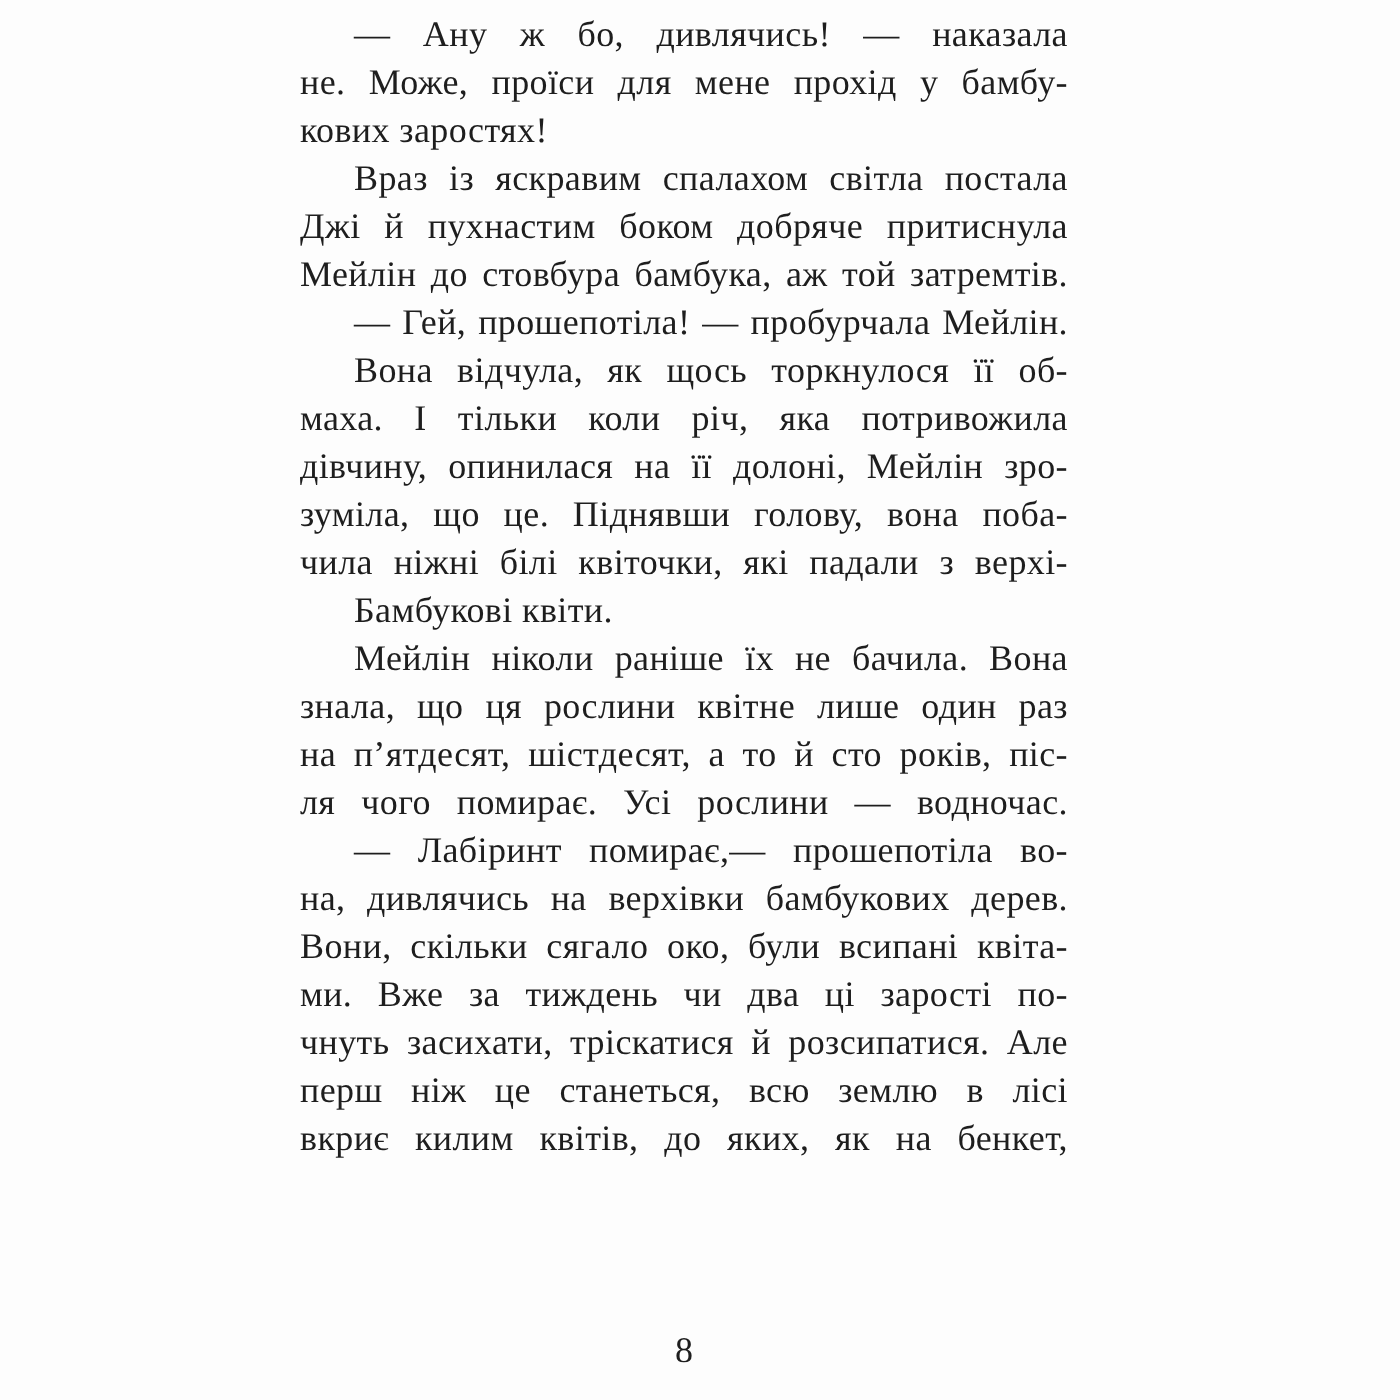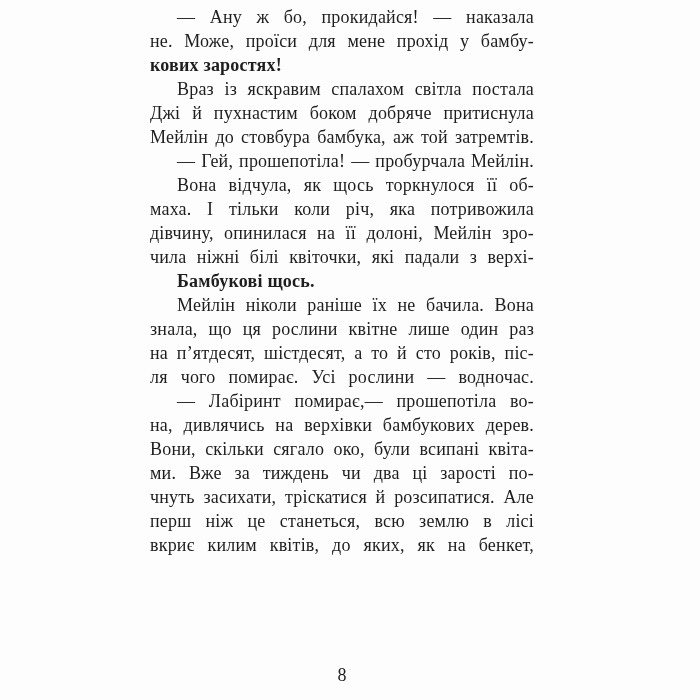--- a/index.html
+++ b/index.html
@@ -31,53 +31,53 @@
   }
   .line {
     text-align: justify;
     text-align-last: justify;
     height: 24px;
     overflow: hidden;
   }
   .line.no-fill {
     text-align: left;
     text-align-last: left;
-    font-weight: bold;
   }
   .line.indent {
     padding-left: 27px;
   }
   .page-number {
     position: absolute;
     left: 150px;
     top: 663px;
     width: 384px;
     text-align: center;
     font-size: 18px;
     line-height: 24px;
     color: #1e1e1e;
   }
 </style>
 </head>
 <body>
 
 <div class="page">
   <div class="text-block">
-      <div class="line indent">— Ану ж бо, прокидайся! — наказала</div>
+      <div class="line indent">— Ану ж бо, дивлячись! — наказала</div>
       <div class="line">не. Може, проїси для мене прохід у бамбу-</div>
       <div class="line no-fill">кових заростях!</div>
       <div class="line indent">Враз із яскравим спалахом світла постала</div>
       <div class="line">Джі й пухнастим боком добряче притиснула</div>
       <div class="line">Мейлін до стовбура бамбука, аж той затремтів.</div>
       <div class="line indent">— Гей, прошепотіла! — пробурчала Мейлін.</div>
       <div class="line indent">Вона відчула, як щось торкнулося її об-</div>
       <div class="line">маха. І тільки коли річ, яка потривожила</div>
       <div class="line">дівчину, опинилася на її долоні, Мейлін зро-</div>
+      <div class="line">зуміла, що це. Піднявши голову, вона поба-</div>
       <div class="line">чила ніжні білі квіточки, які падали з верхі-</div>
-      <div class="line indent no-fill">Бамбукові щось.</div>
+      <div class="line indent no-fill">Бамбукові квіти.</div>
       <div class="line indent">Мейлін ніколи раніше їх не бачила. Вона</div>
       <div class="line">знала, що ця рослини квітне лише один раз</div>
       <div class="line">на п’ятдесят, шістдесят, а то й сто років, піс-</div>
       <div class="line">ля чого помирає. Усі рослини — водночас.</div>
       <div class="line indent">— Лабіринт помирає,— прошепотіла во-</div>
       <div class="line">на, дивлячись на верхівки бамбукових дерев.</div>
       <div class="line">Вони, скільки сягало око, були всипані квіта-</div>
       <div class="line">ми. Вже за тиждень чи два ці зарості по-</div>
       <div class="line">чнуть засихати, тріскатися й розсипатися. Але</div>
       <div class="line">перш ніж це станеться, всю землю в лісі</div>

